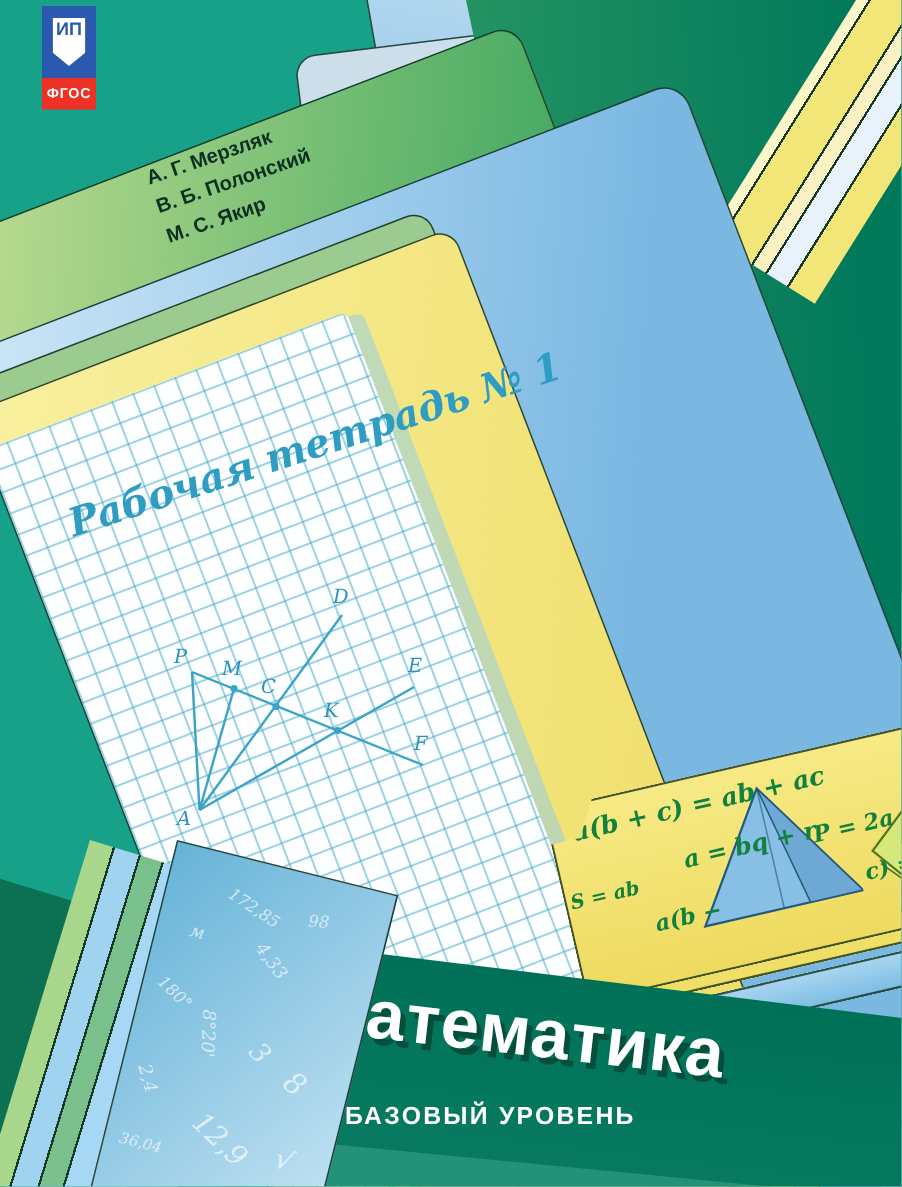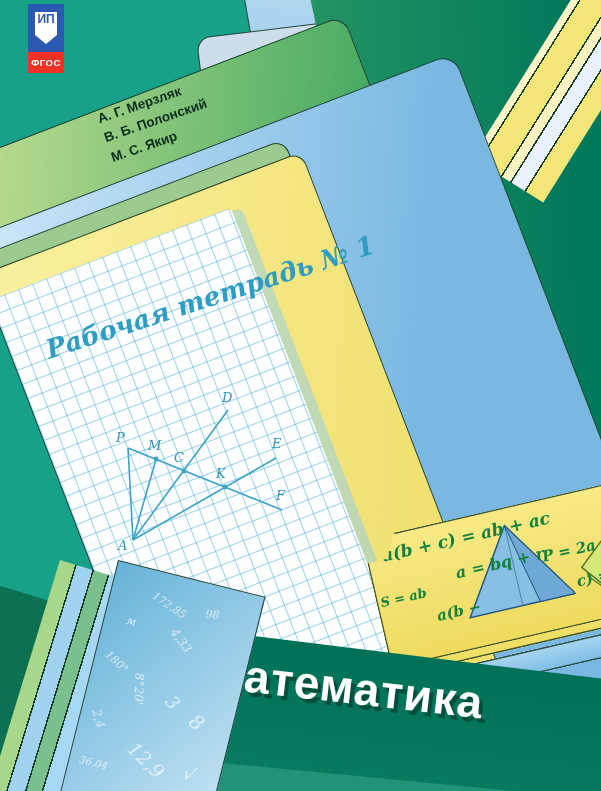--- a/index.html
+++ b/index.html
@@ -269,20 +269,21 @@
       <span class="tf" style="left: 84px; top: 44px; font-size: 16px; transform: rotate(0deg);">a = bq + r</span>
       <span class="tf" style="left: 172px; top: 48px; font-size: 15px; transform: rotate(0deg);">P = 2a + 2b</span>
       <span class="tf" style="left: 4px; top: 58px; font-size: 13px; transform: rotate(0deg);">S = ab</span>
       <span class="tf" style="left: 56px; top: 82px; font-size: 15px; transform: rotate(0deg);">a(b −</span>
       <span class="tf" style="left: 200px; top: 80px; font-size: 15px; transform: rotate(0deg);">c) = ab −</span>
     </div>
 
   <div class="rot" id="title-panel"></div>
   <div class="abs" id="book-title">Математика</div>
   <div class="rot" id="bottom-band"></div>
+  <div class="abs" id="level-label">БАЗОВЫЙ УРОВЕНЬ</div>
 
   <div class="rot" id="corner-green"></div>
   <div class="rot" id="bl-stripes"></div>
   <div class="rot edged" id="blue-panel">
       <span class="bf" style="left: 96px; top: 24px; font-size: 11px; transform: rotate(-10deg);">98</span>
       <span class="bf" style="left: 44px; top: 18px; font-size: 11px; transform: rotate(20deg);">172,85</span>
       <span class="bf" style="left: 22px; top: 48px; font-size: 12px; transform: rotate(0deg);">м</span>
       <span class="bf" style="left: 74px; top: 48px; font-size: 12px; transform: rotate(40deg);">4,33</span>
       <span class="bf" style="left: 14px; top: 86px; font-size: 11px; transform: rotate(30deg);">180°</span>
       <span class="bf" style="left: 54px; top: 102px; font-size: 12px; transform: rotate(78deg);">8°20'</span>

